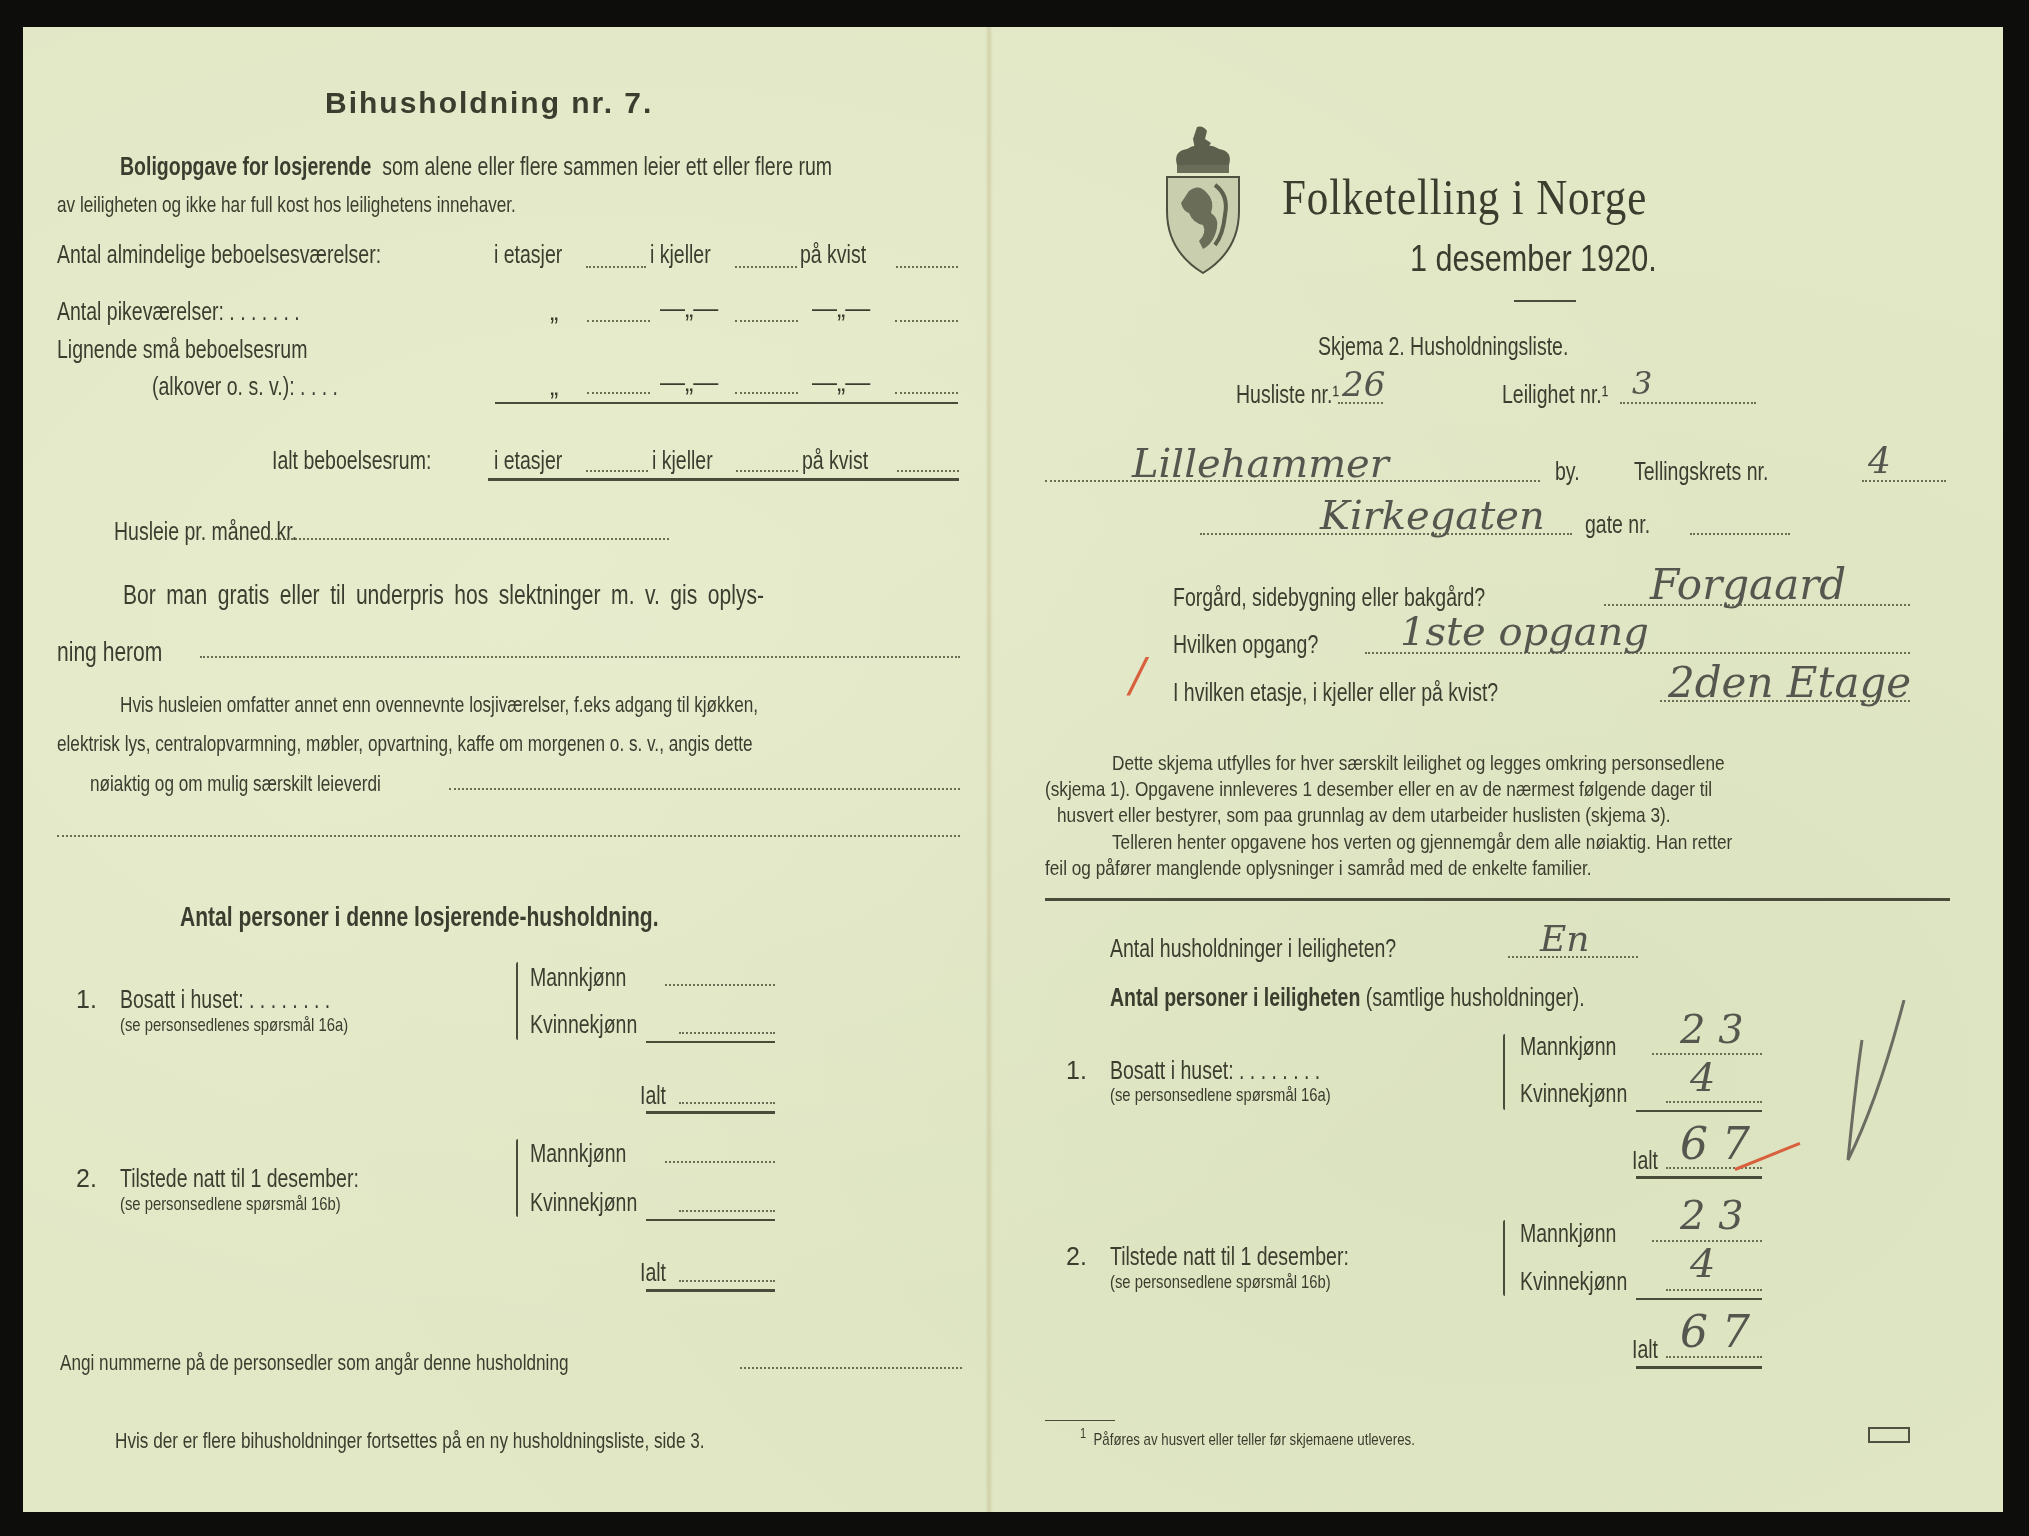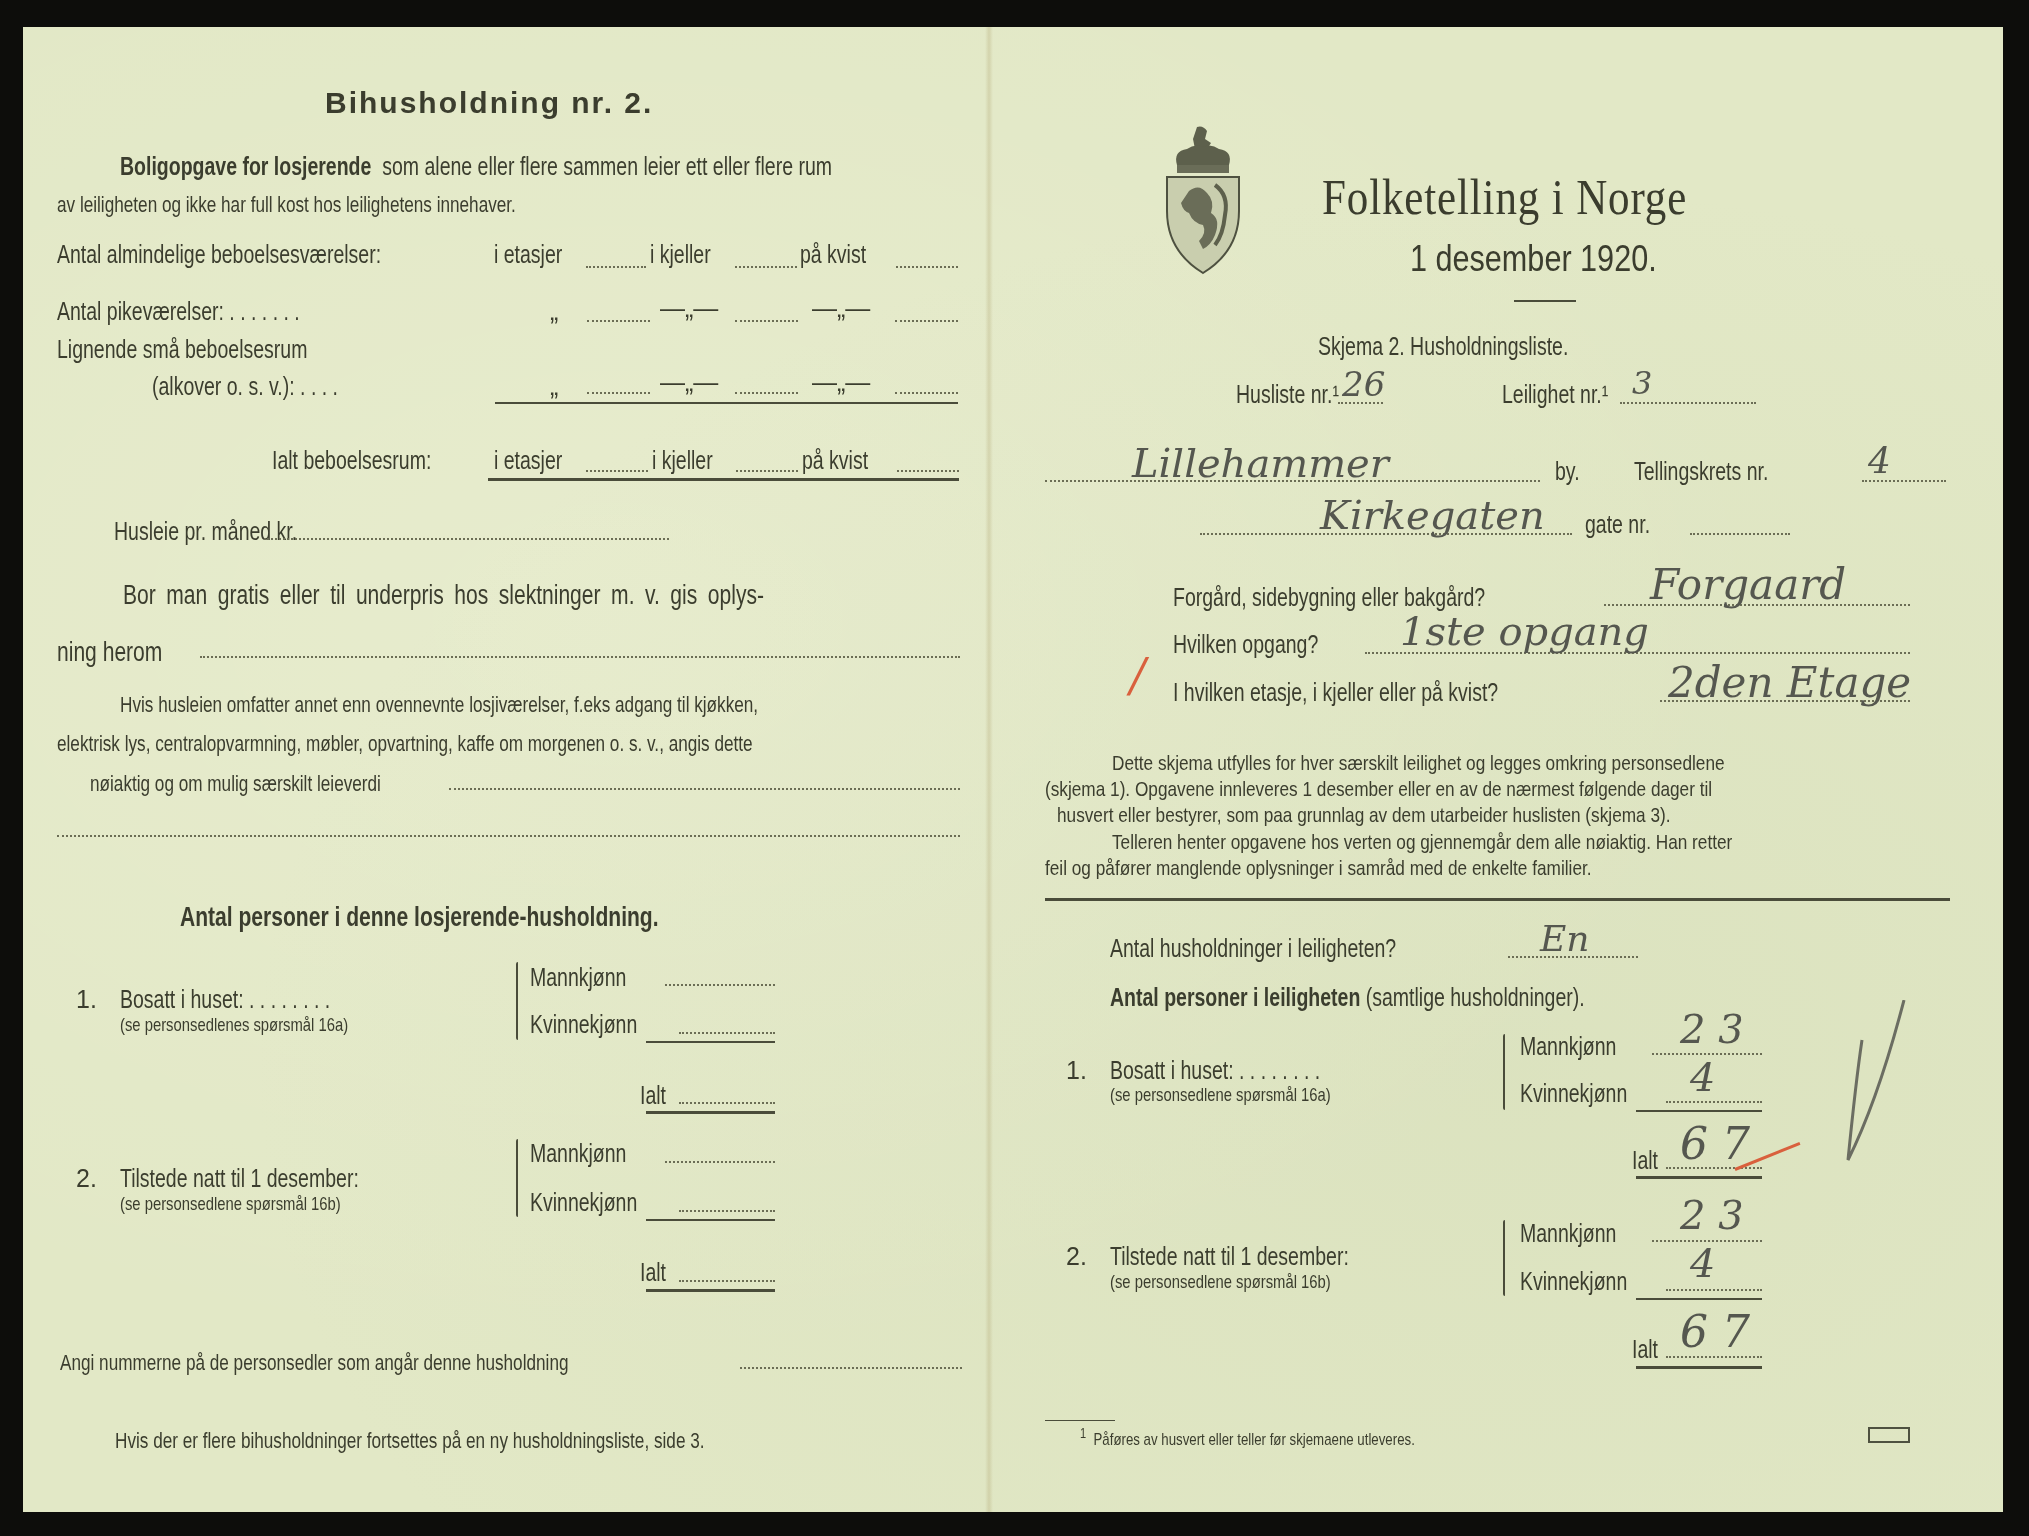--- a/index.html
+++ b/index.html
@@ -23,21 +23,21 @@
   .red{color:#d9603d;}
   .brace{position:absolute;border-left:2px solid #4a4c3a;border-radius:10px 0 0 10px;}
 </style>
 </head>
 <body>
 
 <div class="paper"></div>
 <div class="fold"></div>
 
 <div>
-  <div class="abs b cond" style="left:325px;top:86px;font-size:30px;letter-spacing:2px;">Bihusholdning nr. 2.</div>
+  <div class="abs b cond" style="left:325px;top:86px;font-size:30px;letter-spacing:2px;">Bihusholdning nr. 7.</div>
 
   <div class="abs cond t" style="left:120px;top:152px;text-align:center;">
     <span class="sq"><b>Boligopgave for losjerende</b>&nbsp;&nbsp;<span>som alene eller flere sammen leier ett eller flere rum</span></span>
   </div>
   <div class="abs cond t" style="left:57px;top:192px;font-size:22px;"><span class="sq">av leiligheten og ikke har full kost hos leilighetens innehaver.</span></div>
 
   <div class="abs cond t" style="left:57px;top:240px;"><span class="sq">Antal almindelige beboelsesværelser:</span></div>
   <div class="abs cond t" style="left:494px;top:240px;"><span class="sq">i etasjer</span></div>
   <div class="dots" style="left:586px;top:266px;width:60px;"></div>
   <div class="abs cond t" style="left:650px;top:240px;"><span class="sq">i kjeller</span></div>
@@ -123,21 +123,21 @@
 
   <svg class="abs" style="left:1163px;top:125px;" width="80" height="150" viewBox="0 0 80 150">
     <path d="M34 2 q6 -2 10 4 l-2 8 l6 4 l-4 6 h-12 l-2 -10 z" fill="#5d604c"></path>
     <path d="M14 40 q-4 -14 10 -16 q8 -6 16 -2 q8 -4 16 2 q14 2 10 16 z" fill="#5d604c"></path>
     <rect x="14" y="40" width="52" height="8" fill="#6a6d58"></rect>
     <path d="M4 52 h72 v34 q0 40 -36 62 q-36 -22 -36 -62 z" fill="#c9ceae" stroke="#4e5140" stroke-width="2"></path>
     <path d="M26 66 q10 -8 18 2 q8 8 4 20 q10 6 4 22 q-4 10 -12 14 l-4 -8 q8 -8 4 -16 q-10 -2 -14 -12 q-6 -2 -8 -10 z" fill="#6a6d58"></path>
     <path d="M52 60 q14 10 10 30 q-2 20 -10 30" stroke="#5d604c" stroke-width="4" fill="none"></path>
   </svg>
 
-  <div class="abs" style="left:1282px;top:168px;font-size:50px;letter-spacing:1px;margin-left:40px;"><span class="sq" style="transform:scaleX(.86);">Folketelling i Norge</span></div>
+  <div class="abs" style="left:1282px;top:168px;font-size:50px;letter-spacing:1px;"><span class="sq" style="transform:scaleX(.86);">Folketelling i Norge</span></div>
   <div class="abs cond" style="left:1410px;top:238px;font-size:36px;"><span class="sq" style="transform:scaleX(.85);">1 desember 1920.</span></div>
   <div class="rule" style="left:1514px;top:300px;width:62px;"></div>
 
   <div class="abs cond t" style="left:1318px;top:332px;text-align:right;"><span class="sq">Skjema 2.  Husholdningsliste.</span></div>
 
   <div class="abs cond t" style="left:1236px;top:380px;"><span class="sq">Husliste nr.¹</span></div>
   <div class="dots" style="left:1338px;top:402px;width:45px;"></div>
   <div class="hw" style="left:1240px;top:364px;font-size:34px;left:1242px;"><span style="position:relative;left:100px;">26</span></div>
   <div class="abs cond t" style="left:1502px;top:380px;"><span class="sq">Leilighet nr.¹</span></div>
   <div class="dots" style="left:1620px;top:402px;width:136px;"></div>

